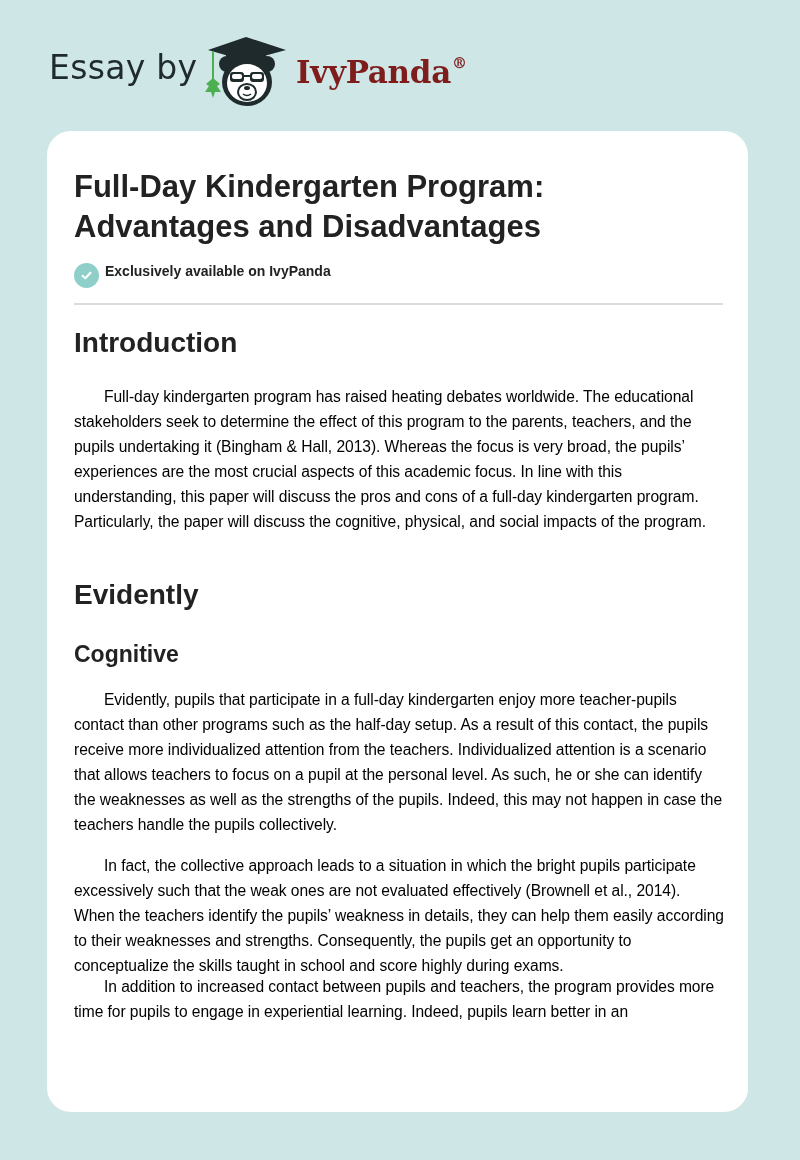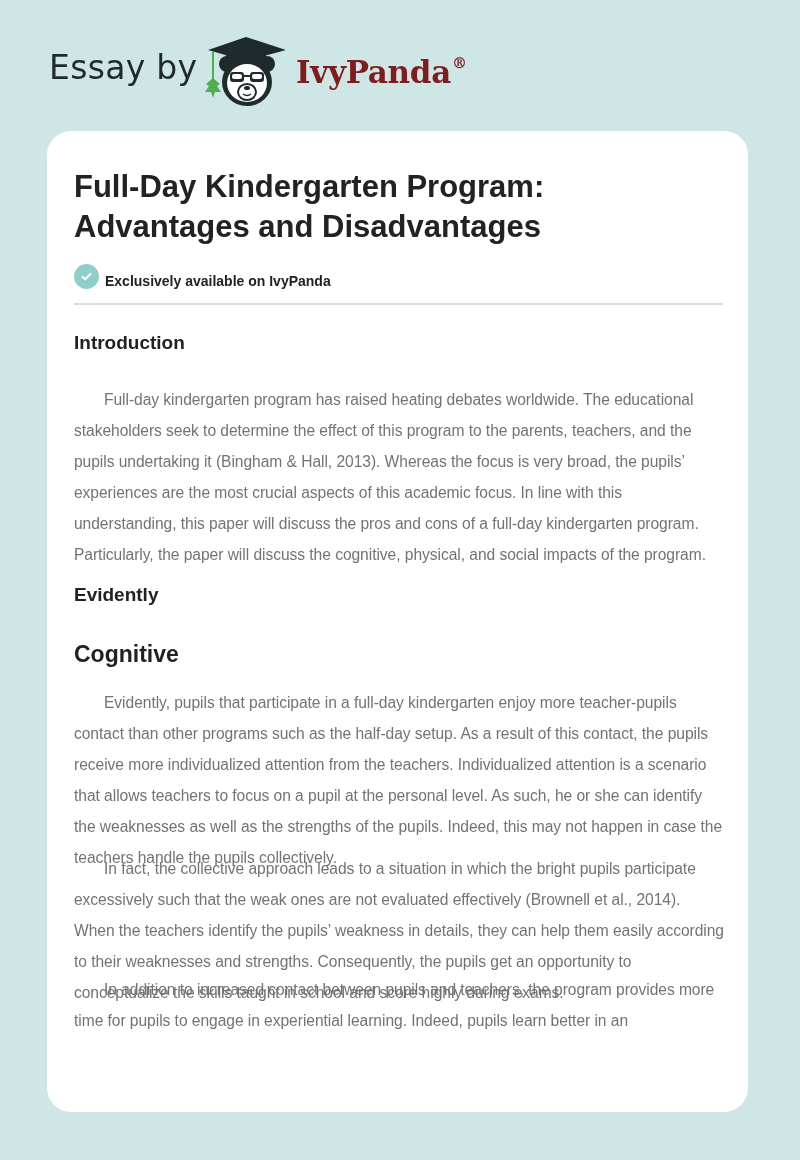--- a/index.html
+++ b/index.html
@@ -69,21 +69,21 @@
       font-weight: bold;
       font-size: 31px;
       line-height: 40px;
       color: #222;
     }
     .exclusive {
       position: absolute;
       left: 0; top: 132px;
       height: 26px;
       display: flex;
-      align-items: flex-end;
+      align-items: flex-start;
     }
     .check-badge {
       width: 25px; height: 25px;
       border-radius: 50%;
       background: #8fcfca;
       display: flex;
       align-items: center;
       justify-content: center;
       margin-right: 6px;
     }
@@ -95,40 +95,40 @@
     .divider {
       position: absolute;
       left: 0; top: 172px;
       width: 649px; height: 2px;
       background: #dcdcdc;
     }
     .h2 {
       position: absolute;
       left: 0;
       font-weight: bold;
-      font-size: 19px;
+      font-size: 28px;
       color: #222;
       line-height: 32px;
     }
     .h3 {
       position: absolute;
       left: 0;
       font-weight: bold;
       font-size: 23px;
       color: #222;
       line-height: 28px;
     }
     .para {
       position: absolute;
       left: 0;
       width: 650px;
       font-family: "Liberation Sans", sans-serif;
       font-size: 15.6px;
-      line-height: 31px;
-      color: #737373;
+      line-height: 25px;
+      color: #000000;
       text-indent: 30px;
       letter-spacing: -0.05px;
     }
   </style>
 </head>
 <body>
 
 <div class="header">
   <span class="essay-by">Essay by</span>
   <svg class="panda-logo" viewBox="0 0 92 74">

